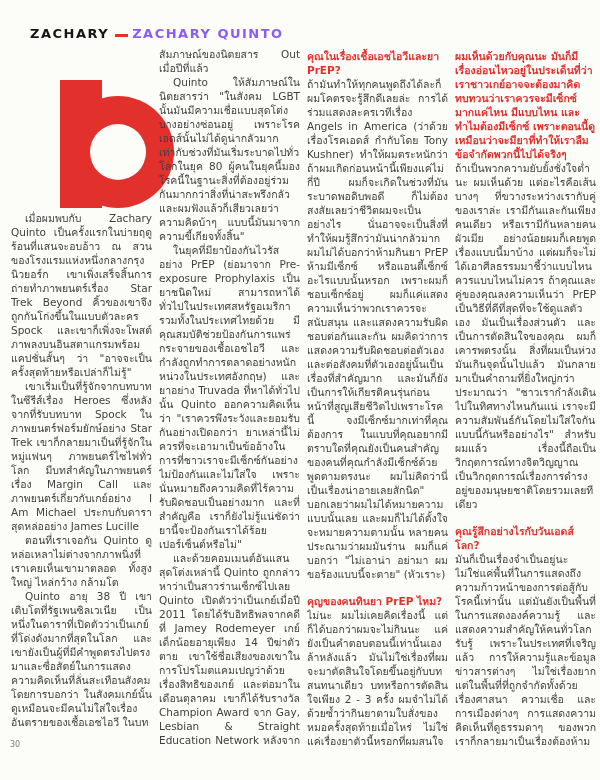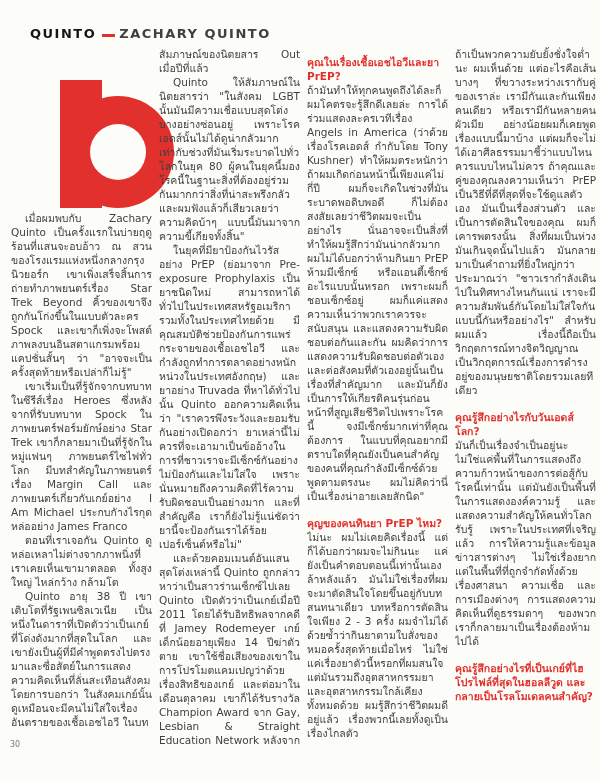--- a/index.html
+++ b/index.html
@@ -8,80 +8,82 @@
     background:#fcfcf9;
     font-family:"DejaVu Sans","Liberation Sans",sans-serif;
   }
   
   .kicker-row{
     position:absolute;left:30px;top:26px;white-space:nowrap;
     font-size:13px;font-weight:bold;letter-spacing:1.5px;line-height:16px;
   }
   .kicker{color:#161616;}
   .kicker-rule{display:inline-block;width:13px;height:3px;background:#e2312d;margin:0 4px 1px 6px;}
-  .feature-title{color:#404040;}
+  .feature-title{color:#8b5cf6;}
   
   .bmark{position:absolute;left:60px;top:80px;width:118px;height:128px;}
   .bmark .stem{position:absolute;left:0;top:0;width:42px;height:128px;background:#e2312d;}
   .bmark .bowl{position:absolute;left:2px;bottom:0;width:112px;height:112px;border-radius:50%;background:#e2312d;}
   .bmark .hole{position:absolute;left:30px;bottom:28px;width:56px;height:56px;border-radius:50%;background:#fcfcf9;}
   
   .col{
     position:absolute;width:141px;top:47px;height:700px;overflow:hidden;
     font-size:10.5px;line-height:14px;color:#3f3f3f;text-align:justify;
   }
   #col1{left:11px;top:211px;height:532px;}
   #col2{left:159px;}
   #col3{left:307px;}
   #col4{left:455px;}
   .col p{margin:0;padding:0;}
   .col p.indent{text-indent:14px;}
   .col p.heading{color:#e2312d;font-weight:bold;margin-top:13px;text-align:left;}
-  .col p.heading:first-child{margin-top:8px;}
+  .col p.heading:first-child{margin-top:2px;}
   
   .pageno{position:absolute;left:10px;top:740px;font-size:8px;color:#7a7a7a;}
 </style>
 </head>
 <body>
 
 <div class="page">
 
   <div class="kicker-row">
-    <span class="kicker">QUINTO</span><span class="kicker-rule"></span><span class="feature-title">ZACHARY QUINTO</span>
+    <span class="kicker">ZACHARY</span><span class="kicker-rule"></span><span class="feature-title">ZACHARY QUINTO</span>
   </div>
 
   <div class="bmark">
     <div class="stem"></div>
     <div class="bowl"></div>
     <div class="hole"></div>
   </div>
 
   <div class="col" id="col1">
     <p class="indent">เมื่อผมพบกับ Zachary Quinto เป็นครั้งแรกในบ่ายฤดูร้อนที่แสนจะอบอ้าว ณ สวนของโรงแรมแห่งหนึ่งกลางกรุงนิวยอร์ก เขาเพิ่งเสร็จสิ้นการถ่ายทำภาพยนตร์เรื่อง Star Trek Beyond คิ้วของเขาจึงถูกกันโก่งขึ้นในแบบตัวละคร Spock และเขาก็เพิ่งจะโพสต์ภาพลงบนอินสตาแกรมพร้อมแคปชั่นสั้นๆ ว่า "อาจจะเป็นครั้งสุดท้ายหรือเปล่าก็ไม่รู้"</p>
-    <p class="indent">เขาเริ่มเป็นที่รู้จักจากบทบาทในซีรีส์เรื่อง Heroes ซึ่งหลังจากที่รับบทบาท Spock ในภาพยนตร์ฟอร์มยักษ์อย่าง Star Trek เขาก็กลายมาเป็นที่รู้จักในหมู่แฟนๆ ภาพยนตร์ไซไฟทั่วโลก มีบทสำคัญในภาพยนตร์เรื่อง Margin Call และภาพยนตร์เกี่ยวกับเกย์อย่าง I Am Michael ประกบกัางไรกุดหล่ออย่าง James Franco</p>
+    <p class="indent">เขาเริ่มเป็นที่รู้จักจากบทบาทในซีรีส์เรื่อง Heroes ซึ่งหลังจากที่รับบทบาท Spock ในภาพยนตร์ฟอร์มยักษ์อย่าง Star Trek เขาก็กลายมาเป็นที่รู้จักในหมู่แฟนๆ ภาพยนตร์ไซไฟทั่วโลก มีบทสำคัญในภาพยนตร์เรื่อง Margin Call และภาพยนตร์เกี่ยวกับเกย์อย่าง I Am Michael ประกบกับดาราสุดหล่ออย่าง James Lucille</p>
     <p class="indent">ตอนที่เราเจอกัน Quinto ดูหล่อเหลาไม่ต่างจากภาพนิ่งที่เราเคยเห็นเขามาตลอด ทั้งสูงใหญ่ ไหล่กว้าง กล้ามโต</p>
     <p class="indent">Quinto อายุ 38 ปี เขาเติบโตที่รัฐเพนซิลเวเนีย เป็นหนึ่งในดาราที่เปิดตัวว่าเป็นเกย์ที่โด่งดังมากที่สุดในโลก และเขายังเป็นผู้ที่มีคำพูดตรงไปตรงมาและซื่อสัตย์ในการแสดงความคิดเห็นที่ลั่นสะเทือนสังคม โดยการบอกว่า ในสังคมเกย์นั้น ดูเหมือนจะมีคนไม่ใส่ใจเรื่องอันตรายของเชื้อเอชไอวี ในบท</p>
   </div>
 
   <div class="col" id="col2">
     <p class="plain">สัมภาษณ์ของนิตยสาร Out เมื่อปีที่แล้ว</p>
     <p class="indent">Quinto ให้สัมภาษณ์ในนิตยสารว่า "ในสังคม LGBT นั้นมันมีความเชื่อแบบสุดโต่งบางอย่างซ่อนอยู่ เพราะโรคเอดส์นั้นไม่ได้ดูน่ากลัวมากเท่ากับช่วงที่มันเริ่มระบาดไปทั่วโลกในยุค 80 ผู้คนในยุคนี้มองโรคนี้ในฐานะสิ่งที่ต้องอยู่ร่วมกันมากกว่าสิ่งที่น่าสะพรึงกลัว และผมฟังแล้วก็เสียวเลยว่า ความคิดบ้าๆ แบบนี้มันมาจากความขี้เกียจทั้งสิ้น"</p>
     <p class="indent">ในยุคที่มียาป้องกันไวรัสอย่าง PrEP (ย่อมาจาก Pre-exposure Prophylaxis เป็นยาชนิดใหม่ สามารถหาได้ทั่วไปในประเทศสหรัฐอเมริกา รวมทั้งในประเทศไทยด้วย มีคุณสมบัติช่วยป้องกันการแพร่กระจายของเชื้อเอชไอวี และกำลังถูกทำการตลาดอย่างหนักหน่วงในประเทศอังกฤษ) และยาอย่าง Truvada ที่หาได้ทั่วไปนั้น Quinto ออกความคิดเห็นว่า "เราควรพึงระวังและยอมรับกันอย่างเปิดอกว่า ยาเหล่านี้ไม่ควรที่จะเอามาเป็นข้ออ้างในการที่ชาวเราจะมีเซ็กซ์กันอย่างไม่ป้องกันและไม่ใส่ใจ เพราะนั่นหมายถึงความคิดที่ไร้ความรับผิดชอบเป็นอย่างมาก และที่สำคัญคือ เราก็ยังไม่รู้แน่ชัดว่ายานี้จะป้องกันเราได้ร้อยเปอร์เซ็นต์หรือไม่"</p>
     <p class="indent">และด้วยคอมเมนต์อันแสนสุดโต่งเหล่านี้ Quinto ถูกกล่าวหาว่าเป็นสาวร่านเซ็กซ์ไปเลย Quinto เปิดตัวว่าเป็นเกย์เมื่อปี 2011 โดยได้รับอิทธิพลจากคดีที่ Jamey Rodemeyer เกย์เด็กน้อยอายุเพียง 14 ปีฆ่าตัวตาย เขาใช้ชื่อเสียงของเขาในการโปรโมตแคมเปญว่าด้วยเรื่องสิทธิของเกย์ และต่อมาในเดือนตุลาคม เขาก็ได้รับรางวัล Champion Award จาก Gay, Lesbian &amp; Straight Education Network หลังจากนั้นเขาจะรับบท Glenn Greenwald นักข่าวเกย์ในเรื่อง Snowden ของ Oliver Stone และในเดือนกุมภาพันธ์ เขาจะรับบทในละครเวทีเรื่อง Smokefall ที่แสดงที่โรงละคร Lucille Lortel มหานครนิวยอร์ก</p>
 
   </div>
 
   <div class="col" id="col3">
     <p class="heading">คุณในเรื่องเชื้อเอชไอวีและยา PrEP?</p>
     <p class="plain">ถ้ามันทำให้ทุกคนพูดถึงได้ละก็ ผมโคตรจะรู้สึกดีเลยล่ะ การได้ร่วมแสดงละครเวทีเรื่อง Angels in America (ว่าด้วยเรื่องโรคเอดส์ กำกับโดย Tony Kushner) ทำให้ผมตระหนักว่า ถ้าผมเกิดก่อนหน้านี้เพียงแค่ไม่กี่ปี ผมก็จะเกิดในช่วงที่มันระบาดพอดิบพอดี ก็ไม่ต้องสงสัยเลยว่าชีวิตผมจะเป็นอย่างไร นั่นอาจจะเป็นสิ่งที่ทำให้ผมรู้สึกว่ามันน่ากลัวมาก ผมไม่ได้บอกว่าห้ามกินยา PrEP ห้ามมีเซ็กซ์ หรือแอนตี้เซ็กซ์อะไรแบบนั้นหรอก เพราะผมก็ชอบเซ็กซ์อยู่ ผมก็แค่แสดงความเห็นว่าพวกเราควรจะสนับสนุน และแสดงความรับผิดชอบต่อกันและกัน ผมคิดว่าการแสดงความรับผิดชอบต่อตัวเอง และต่อสังคมที่ตัวเองอยู่นั้นเป็นเรื่องที่สำคัญมาก และมันก็ยังเป็นการให้เกียรติคนรุ่นก่อนหน้าที่สูญเสียชีวิตไปเพราะโรคนี้ จงมีเซ็กซ์มากเท่าที่คุณต้องการ ในแบบที่คุณอยากมี ตราบใดที่คุณยังเป็นคนสำคัญของคนที่คุณกำลังมีเซ็กซ์ด้วย พูดตามตรงนะ ผมไม่คิดว่านี่เป็นเรื่องน่าอายเลยสักนิด"</p>
+    <p class="plain">บอกเลยว่าผมไม่ได้หมายความแบบนั้นเลย และผมก็ไม่ได้ตั้งใจจะหมายความตามนั้น หลายคนประณามว่าผมมันร่าน ผมก็แค่บอกว่า "ไม่เอาน่า อย่ามา ผมขอร้องแบบนี้จะตาย" (หัวเราะ)</p>
     <p class="heading">คุญของคนทินยา PrEP ไหม?</p>
     <p class="plain">ไม่นะ ผมไม่เคยคิดเรื่องนี้ แต่ก็ได้บอกว่าผมจะไม่กินนะ แค่ยังเป็นคำตอบตอนนี้เท่านั้นเอง ล้าหลังแล้ว มันไม่ใช่เรื่องที่ผมจะมาตัดสินใจโดยขึ้นอยู่กับบทสนทนาเดียว บทหรือการตัดสินใจเพียง 2 - 3 ครั้ง ผมจำไม่ได้ด้วยซ้ำว่ากินยาตามใบสั่งของหมอครั้งสุดท้ายเมื่อไหร่ ไม่ใช่แค่เรื่องยาตัวนี้หรอกที่ผมสนใจ แต่มันรวมถึงอุตสาหกรรมยาและอุตสาหกรรมใกล้เคียงทั้งหมดด้วย ผมรู้สึกว่าชีวิตผมดีอยู่แล้ว เรื่องพวกนี้เลยทั้งดูเป็นเรื่องไกลตัว</p>
   </div>
 
   <div class="col" id="col4">
+    <p class="heading">ผมเห็นด้วยกับคุณนะ มันก็มีเรื่องอ่อนไหวอยู่ในประเด็นที่ว่า เราชาวเกย์อาจจะต้องมาคิดทบทวนว่าเราควรจะมีเซ็กซ์มากแค่ไหน มีแบบไหน และทำไมต้องมีเซ็กซ์ เพราะตอนนี้ดูเหมือนว่าจะมียาที่ทำให้เราลืมข้อจำกัดพวกนี้ไปได้จริงๆ</p>
     <p class="plain">ถ้าเป็นพวกความยับยั้งชั่งใจต่ำนะ ผมเห็นด้วย แต่อะไรคือเส้นบางๆ ที่ขวางระหว่างเรากับคู่ของเราล่ะ เรามีกันและกันเพียงคนเดียว หรือเรามีกันหลายคนผัวเมีย อย่างน้อยผมก็เคยพูดเรื่องแบบนี้มาบ้าง แต่ผมก็จะไม่ได้เอาศีลธรรมมาชี้ว่าแบบไหนควรแบบไหนไม่ควร ถ้าคุณและคู่ของคุณลงความเห็นว่า PrEP เป็นวิธีที่ดีที่สุดที่จะใช้ดูแลตัวเอง มันเป็นเรื่องส่วนตัว และเป็นการตัดสินใจของคุณ ผมก็เคารพตรงนั้น สิ่งที่ผมเป็นห่วงมันเกินจุดนั้นไปแล้ว มันกลายมาเป็นคำถามที่ยิ่งใหญ่กว่าประมาณว่า "ชาวเรากำลังเดินไปในทิศทางไหนกันแน่ เราจะมีความสัมพันธ์กันโดยไม่ใส่ใจกันแบบนี้กันหรืออย่างไร" สำหรับผมแล้ว เรื่องนี้ถือเป็นวิกฤตการณ์ทางจิตวิญญาณ เป็นวิกฤตการณ์เรื่องการดำรงอยู่ของมนุษยชาติโดยรวมเลยทีเดียว</p>
     <p class="heading">คุณรู้สึกอย่างไรกับวันเอดส์โลก?</p>
     <p class="plain">มันก็เป็นเรื่องจำเป็นอยู่นะ ไม่ใช่แค่พื้นที่ในการแสดงถึงความก้าวหน้าของการต่อสู้กับโรคนี้เท่านั้น แต่มันยังเป็นพื้นที่ในการแสดงองค์ความรู้ และแสดงความสำคัญให้คนทั่วโลกรับรู้ เพราะในประเทศที่เจริญแล้ว การให้ความรู้และข้อมูลข่าวสารต่างๆ ไม่ใช่เรื่องยาก แต่ในพื้นที่ที่ถูกจำกัดทั้งด้วยเรื่องศาสนา ความเชื่อ และการเมืองต่างๆ การแสดงความคิดเห็นที่ดูธรรมดาๆ ของพวกเราก็กลายมาเป็นเรื่องต้องห้ามไปได้</p>
     <p class="heading">คุณรู้สึกอย่างไรที่เป็นเกย์ที่ไฮโปรไฟล์ที่สุดในฮอลลีวูด และกลายเป็นโรลโมเดลคนสำคัญ?</p>
 
   </div>
 
   <div class="pageno">30</div>
 
 </div>

